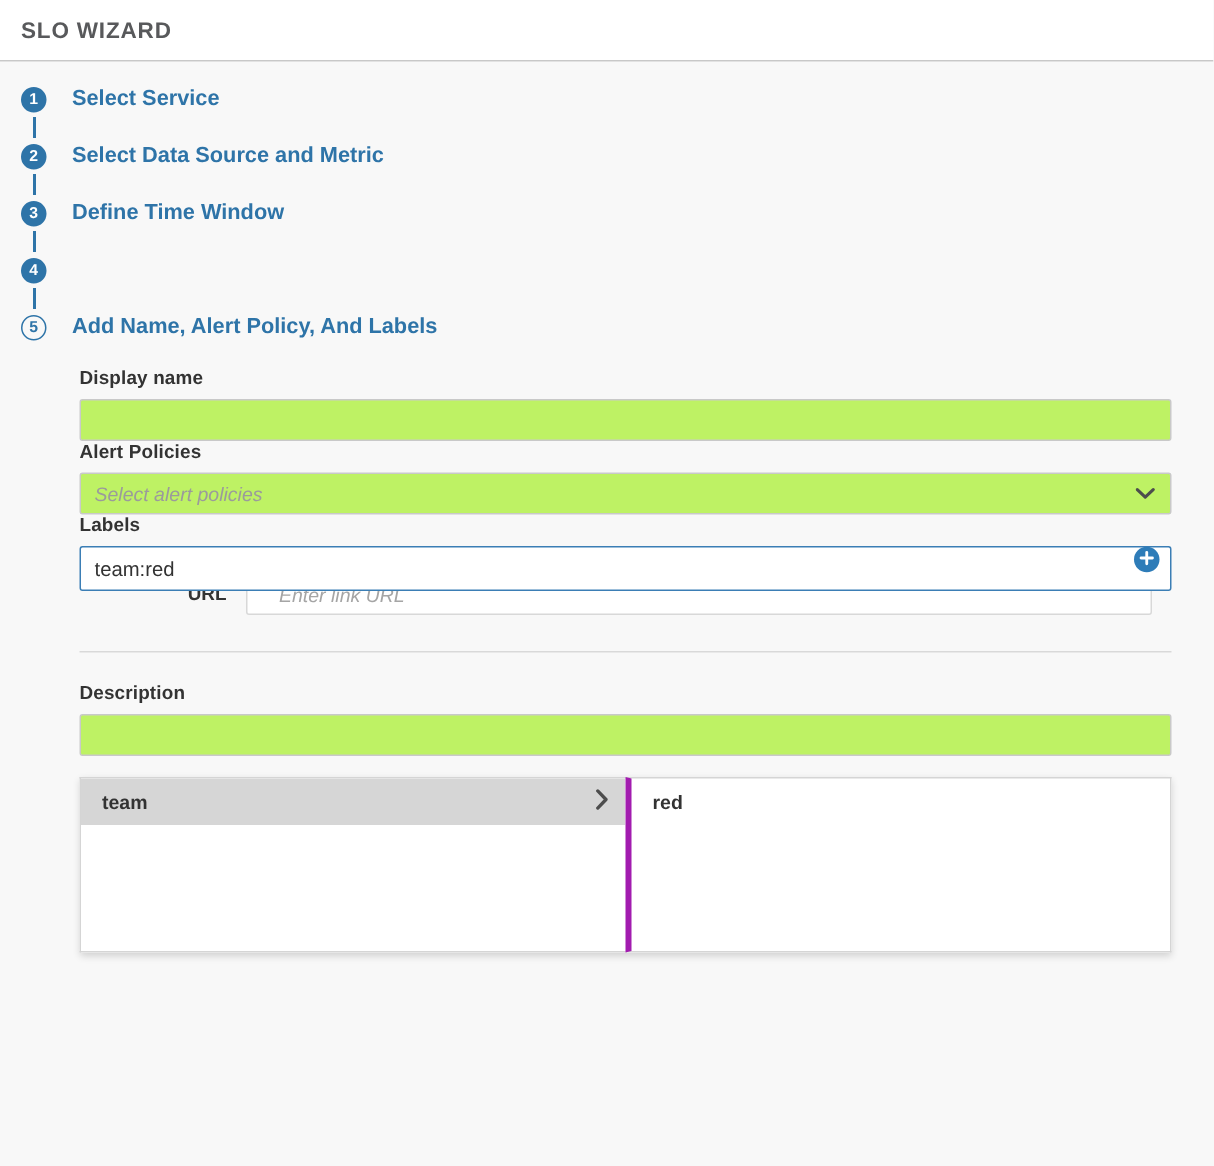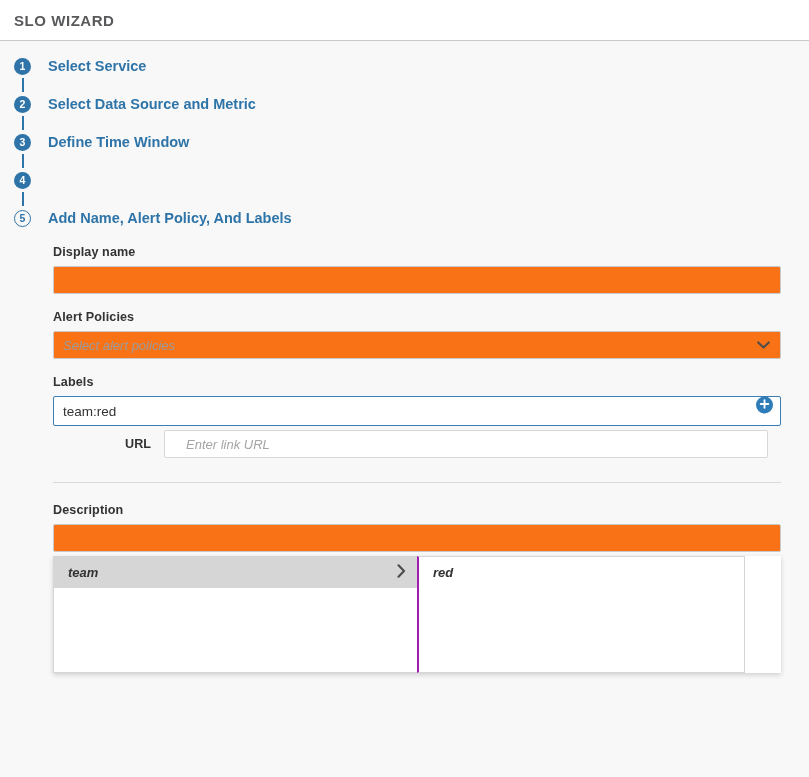--- a/index.html
+++ b/index.html
@@ -90,34 +90,34 @@
     bottom: 1px;
     width: 2.5px;
     background: #2e74a8;
   }
 
   
   .form-area {
     padding: 16px 28px 0 53px;
     position: relative;
   }
-  .field-block { margin-bottom: 16px; }
+  .field-block { }
   .field-label {
     display: block;
     font-size: 12.6px;
     font-weight: bold;
     color: #333333;
     margin-bottom: 7px;
     letter-spacing: 0.1px;
   }
   .text-input {
     display: block;
     width: 728px;
     height: 28px;
-    background: #f97316;
+    background: #bef264;
     border: 1px solid #c9c9c9;
     border-radius: 2px;
     font-family: "Liberation Sans", sans-serif;
     font-size: 13px;
     color: #333333;
     padding: 0 9px;
     outline: none;
   }
   .text-input::placeholder {
     color: #9b9b9b;
@@ -172,42 +172,41 @@
     cursor: pointer;
     display: flex;
     align-items: center;
     justify-content: center;
   }
 
   
   .labels-dropdown {
     position: absolute;
     left: 53px;
-    top: 556px;
+    top: 518px;
     width: 728px;
     height: 117px;
     display: flex;
     background: #ffffff;
     box-shadow: 0 2px 5px rgba(0,0,0,0.16);
     z-index: 50;
-    font-style: italic;
   }
   .dropdown-col {
     height: 100%;
     background: #ffffff;
     border: 1px solid #d5d5d5;
     overflow: hidden;
   }
   .dropdown-col-keys {
     width: 364px;
     border-right: none;
   }
   .dropdown-col-values {
-    width: 328px;
-    border-left: 2px solid #a21caf;
+    width: 364px;
+    border-left: 4px solid #a21caf;
   }
   .dropdown-item {
     height: 31px;
     display: flex;
     align-items: center;
     padding: 0 11px 0 14px;
     font-size: 13px;
     font-weight: bold;
     color: #333333;
     cursor: pointer;

